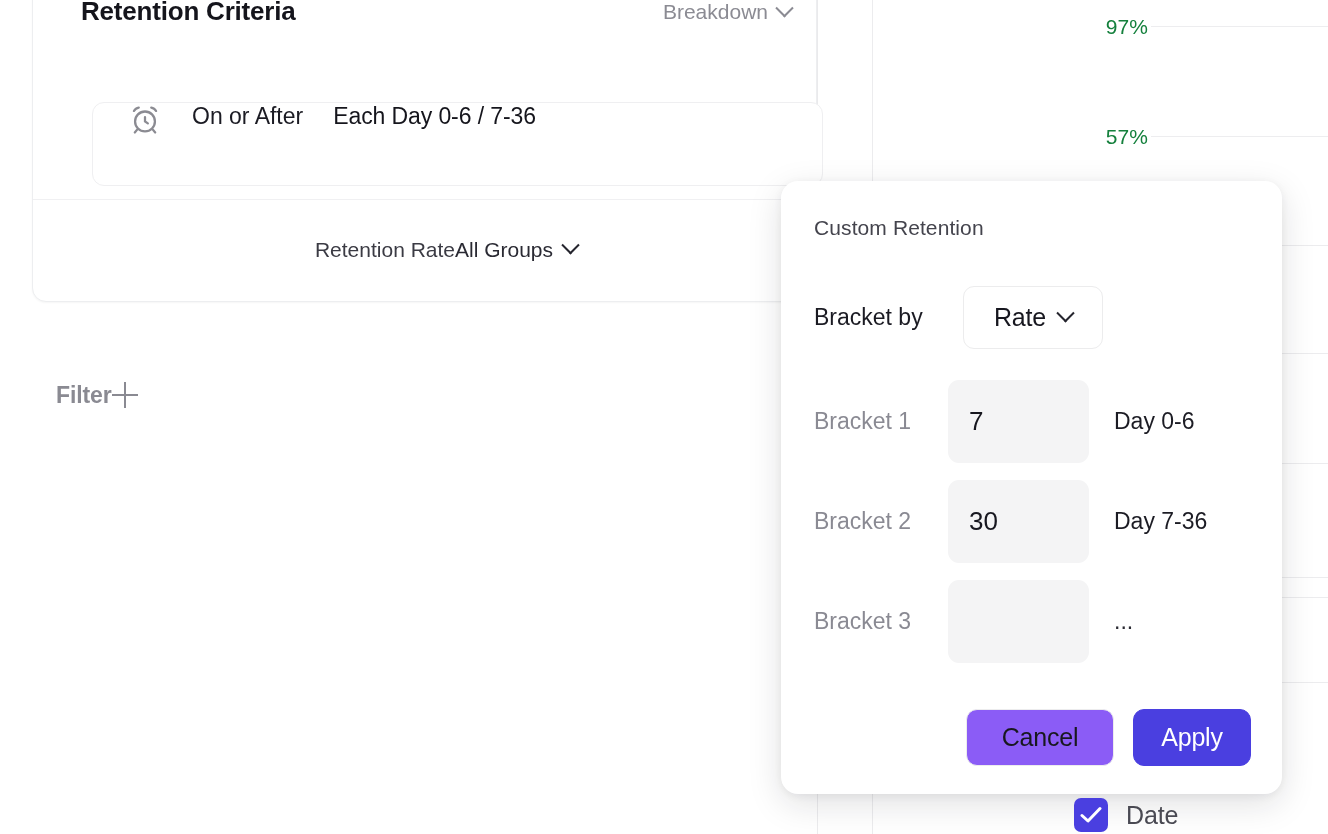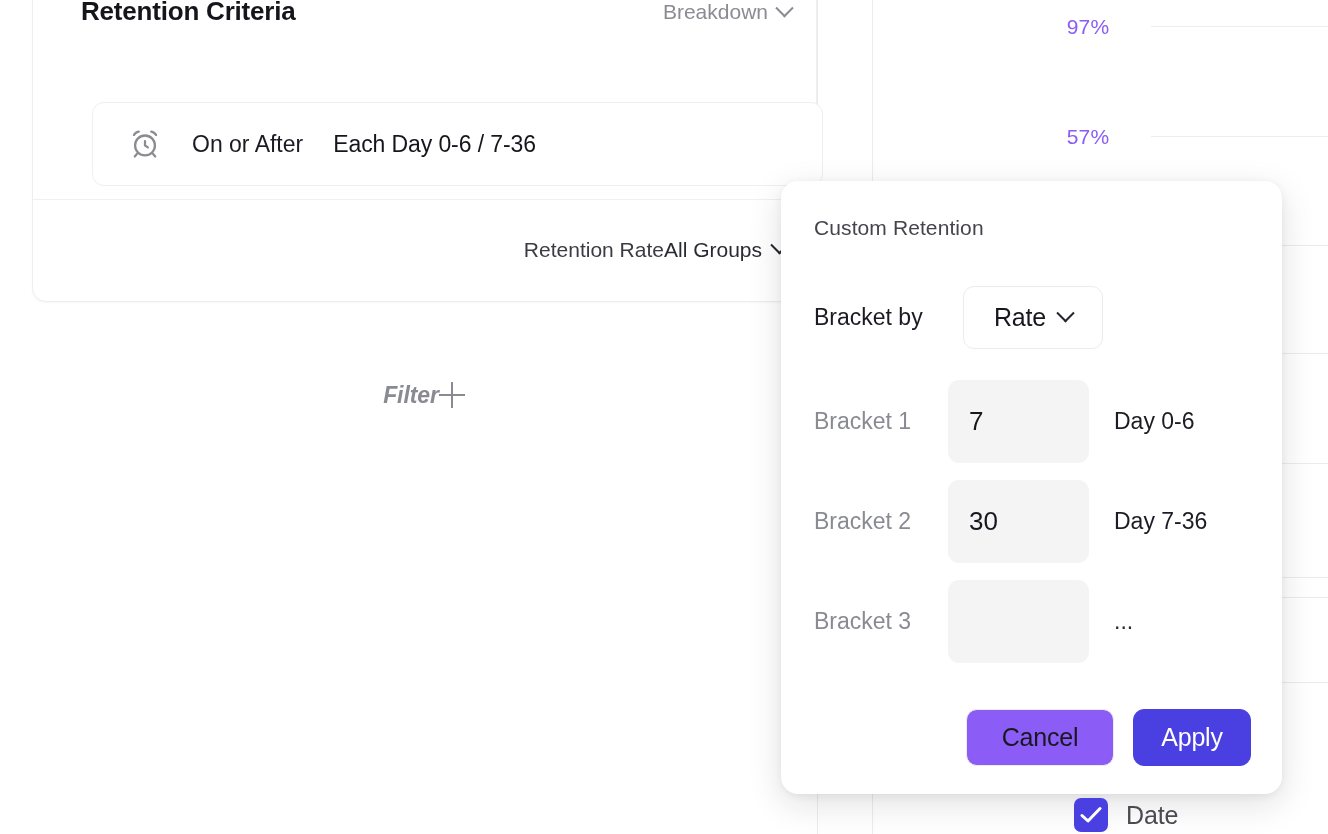--- a/index.html
+++ b/index.html
@@ -42,23 +42,23 @@
     position: absolute;
     left: 278px;
     width: 330px;
     height: 1px;
     background: #ededef;
   }
   .ytick {
     position: absolute;
     right: 330px;
     width: 120px;
-    text-align: center;
+    text-align: right;
     font-size: 21px;
-    color: #8b5cf6;
+    color: #15803d;
     transform: translateY(-50%);
     letter-spacing: .1px;
   }
   .hrow {
     position: absolute;
     left: 0px;
     width: 456px;
     height: 1px;
     background: #ececee;
   }
@@ -115,69 +115,67 @@
 
   .criteria-row {
     position: absolute;
     left: 59px;
     top: 135px;
     width: 731px;
     height: 84px;
     border: 1px solid #efeff1;
     border-radius: 12px;
     display: flex;
-    align-items: center;
     padding-left: 35px;
     gap: 30px;
     background: #fff;
     cursor: pointer;
   }
   .alarm-icon { width: 34px; height: 34px; flex: none; }
   .criteria-row .op {
     font-size: 23px;
     color: #1b1b23;
     font-weight: 400;
   }
   .criteria-row .val {
     font-size: 23px;
     color: #15151c;
     font-weight: 500;
     letter-spacing: -.1px;
   }
 
   .rate-row {
     position: absolute;
-    left: 0;
+    left: 16px;
     top: 233px;
     width: 785px;
     height: 99px;
     display: flex;
     align-items: center;
     padding: 0 32px 0 41px;
-    justify-content: flex-end;
+    justify-content: center;
   }
   .rate-row .lbl {
     font-size: 21px;
     color: #3b3b44;
   }
   .rate-sel {
     display: flex; align-items: center; gap: 11px; cursor: pointer;
   }
   .rate-sel .lbl2 { font-size: 21px; color: #2a2a33; }
 
   
   .section-row {
     position: absolute;
     left: 56px;
     width: 736px;
     height: 40px;
     display: flex;
     align-items: center;
-    justify-content: center;
-    font-style: italic;
+    justify-content: flex-start;
   }
   .section-row .stitle {
     font-size: 23px;
     font-weight: 700;
     color: #8a8a92;
     letter-spacing: -.1px;
   }
   .plus {
     position: relative;
     width: 26px; height: 26px;

